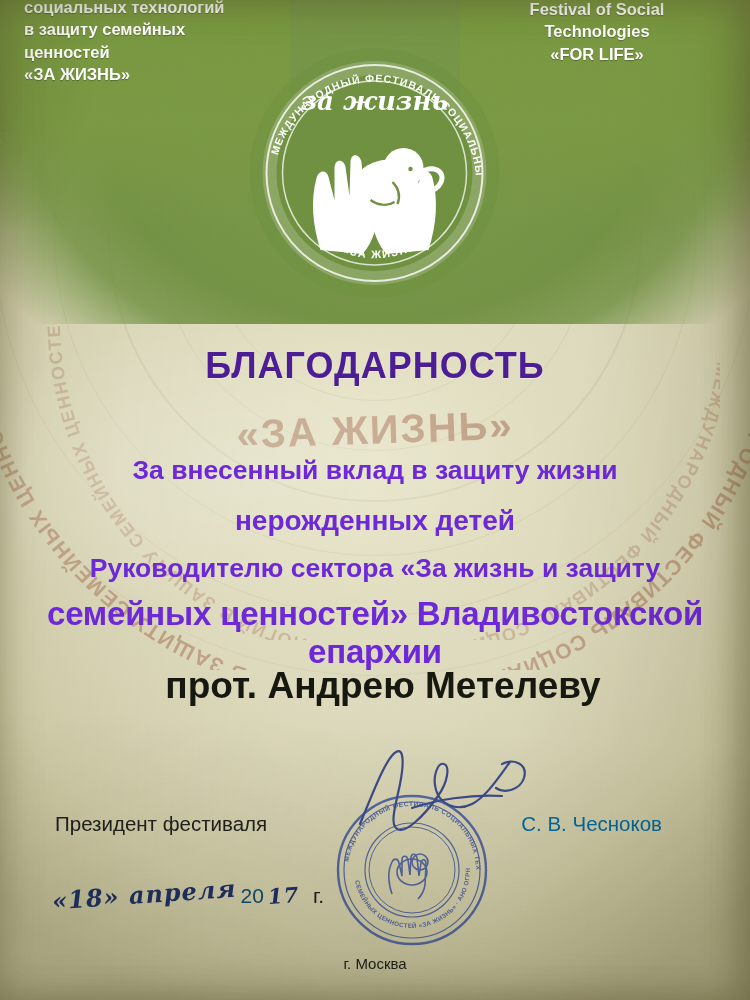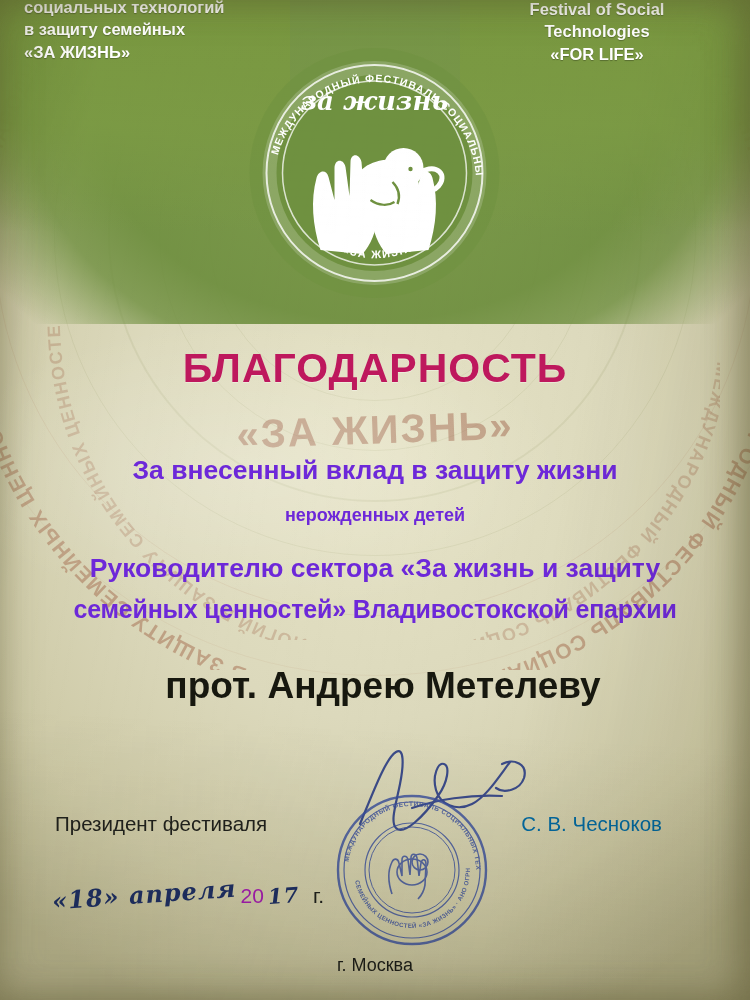--- a/index.html
+++ b/index.html
@@ -147,37 +147,37 @@
     transform: translateX(-50%);
     width: 265px; height: 265px;
   }
 
   
   .title {
     position: absolute;
     left: 0; right: 0;
     top: 345px;
     text-align: center;
-    font-size: 41px;
+    font-size: 36px;
     font-weight: bold;
     letter-spacing: 1px;
-    color: #be185d;
+    color: #4c1d95;
     text-shadow: 0 1px 0 rgba(255,255,255,0.35);
   }
   .line {
     position: absolute;
     left: 0; right: 0;
     text-align: center;
     color: #6d28d9;
     font-weight: bold;
   }
   .l1 { top: 455px; font-size: 26.5px; }
-  .l2 { top: 505px; font-size: 18px; }
+  .l2 { top: 505px; font-size: 28px; }
   .l3 { top: 553px; font-size: 26.5px; }
-  .l4 { top: 595px; font-size: 25px; letter-spacing: -0.2px; }
+  .l4 { top: 595px; font-size: 33px; letter-spacing: -0.2px; }
   .name {
     position: absolute;
     left: 16px; right: 0;
     top: 665px;
     text-align: center;
     font-size: 37px;
     font-weight: bold;
     color: #17180f;
   }
 
@@ -211,32 +211,32 @@
     font-style: italic;
     font-weight: bold;
     font-size: 24px;
     color: #1e2f63;
     transform: rotate(-4deg);
     display: inline-block;
     letter-spacing: 1px;
   }
   .date-year {
     font-size: 21px;
-    color: #a21caf;
+    color: #0c4a6e;
   }
   .date-g {
     font-size: 21px;
     margin-left: 10px;
   }
   .city {
     position: absolute;
     left: 0; right: 0;
     top: 955px;
     text-align: center;
-    font-size: 18px;
+    font-size: 15px;
     color: #1d1e19;
   }
 
   
   .stamp {
     position: absolute;
     left: 332px;
     top: 790px;
     width: 160px; height: 160px;
     opacity: .82;
@@ -290,20 +290,21 @@
 
   <div class="wm-text wm-zagizn">«ЗА ЖИЗНЬ»</div>
 
   <div class="top-band"></div>
   <div class="band-left"></div>
   <div class="band-right"></div>
 
   <div class="hdr-left">
     <span class="hdr-line">социальных технологий</span>
     <span class="hdr-line">в защиту семейных</span>
+    <span class="hdr-line">ценностей</span>
     <span class="hdr-line">«ЗА ЖИЗНЬ»</span>
   </div>
 
   <div class="hdr-right">
     <span class="hdr-line">Festival of Social</span>
     <span class="hdr-line">Technologies</span>
     <span class="hdr-line">«FOR LIFE»</span>
   </div>
 
   <svg class="emblem" viewBox="0 0 265 265">

